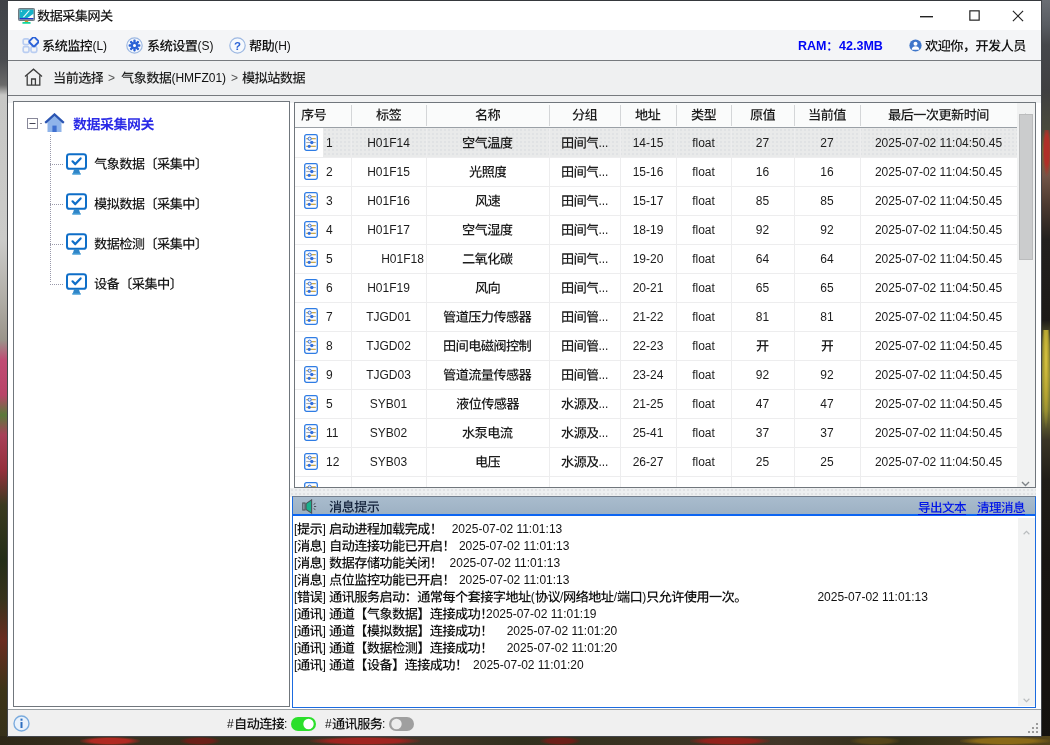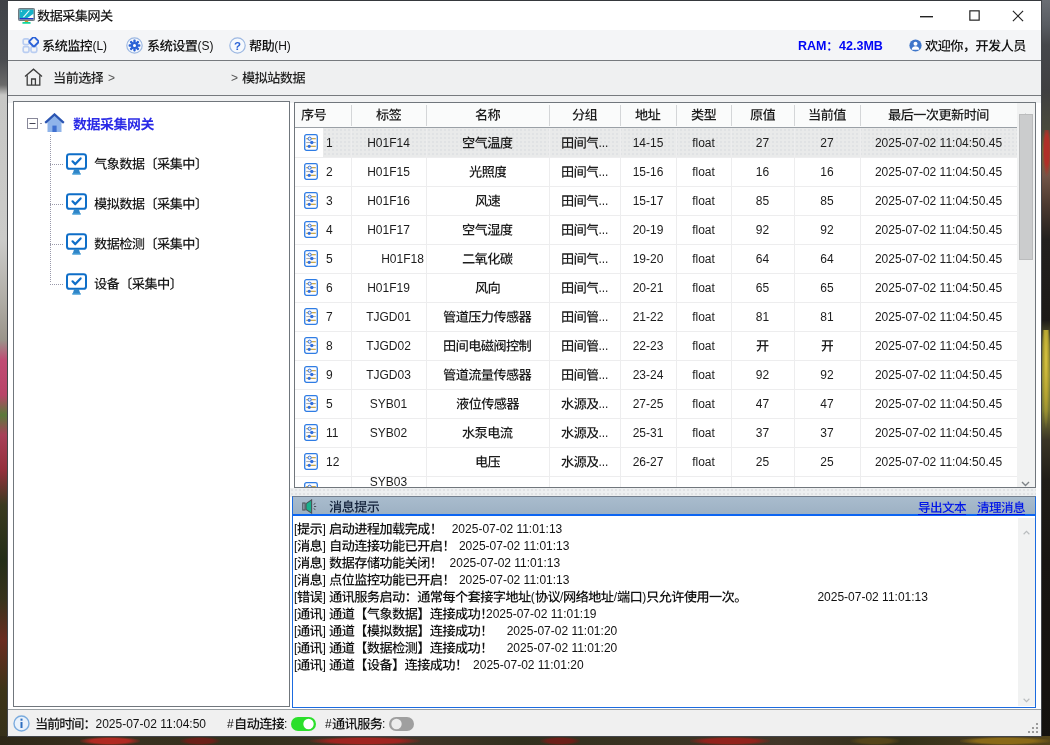--- a/index.html
+++ b/index.html
@@ -311,20 +311,29 @@
 </svg></div>
       <div class="mitem" style="left:45px;height:34px">
         <svg class="t" style="width:50.4px;height:13.2px;" viewBox="0 -88 381.818 100" fill="#222">
           <use href="#r59" x="0"></use>
           <use href="#r22" x="95.5"></use>
           <use href="#r131" x="191"></use>
           <use href="#r64" x="286.5"></use>
         </svg>
       </div>
       <div class="mitem" style="left:100px;height:34px;color:#555">&gt;</div>
+      <div class="mitem" style="left:113px;height:34px">
+        <svg class="t" style="width:50.4px;height:13.2px;" viewBox="0 -88 381.818 100" fill="#222">
+          <use href="#r83" x="0"></use>
+          <use href="#r126" x="95.5"></use>
+          <use href="#r69" x="191"></use>
+          <use href="#r65" x="286.5"></use>
+        </svg>
+        <span>(HMFZ01)</span>
+      </div>
       <div class="mitem" style="left:223px;height:34px;color:#555">&gt;</div>
       <div class="mitem" style="left:234px;height:34px">
         <svg class="t" style="width:63px;height:13.2px;" viewBox="0 -88 477.273 100" fill="#222">
           <use href="#r79" x="0"></use>
           <use href="#r63" x="95.5"></use>
           <use href="#r108" x="191"></use>
           <use href="#r69" x="286.5"></use>
           <use href="#r65" x="382"></use>
         </svg>
       </div>
@@ -628,21 +637,21 @@
         </svg>
       </div>
       <div class="cell" style="left:254px;top:112px;width:71px;height:29px">
         <svg class="t" style="width:37.8px;height:13.2px;" viewBox="0 -88 286.364 100" fill="#1c1c1c">
           <use href="#r99" x="0"></use>
           <use href="#r139" x="95.5"></use>
           <use href="#r83" x="191"></use>
         </svg>
         <span>...</span>
       </div>
-      <div class="cell" style="left:325px;top:112px;width:56px;height:29px">20-19</div>
+      <div class="cell" style="left:325px;top:112px;width:56px;height:29px">18-19</div>
       <div class="cell" style="left:381px;top:112px;width:55px;height:29px">float</div>
       <div class="cell" style="left:436px;top:112px;width:63px;height:29px">92</div>
       <div class="cell" style="left:499px;top:112px;width:66px;height:29px">92</div>
       <div class="cell" style="left:565px;top:112px;width:157px;height:29px">2025-07-02 11:04:50.45</div>
       <div class="abs" style="left:0px;top:170px;width:722px;height:1px;background:#ededee"></div>
       <div class="abs" style="left:9px;top:147px"><svg width="14" height="17" viewBox="0 0 14 17">
 <rect x="0.7" y="0.7" width="12.6" height="15.6" rx="1.8" fill="#fdfdfe" stroke="#2e7ce4" stroke-width="1.3"></rect>
 <g stroke-width="1.1">
             <line x1="2.2" y1="4.7" x2="11.8" y2="4.7" stroke="#c09a30"></line>
 <line x1="2.2" y1="8.5" x2="11.8" y2="8.5" stroke="#aaacae"></line>
@@ -854,21 +863,21 @@
         </svg>
       </div>
       <div class="cell" style="left:254px;top:286px;width:71px;height:29px">
         <svg class="t" style="width:37.8px;height:13.2px;" viewBox="0 -88 286.364 100" fill="#1c1c1c">
           <use href="#r85" x="0"></use>
           <use href="#r94" x="95.5"></use>
           <use href="#r33" x="191"></use>
         </svg>
         <span>...</span>
       </div>
-      <div class="cell" style="left:325px;top:286px;width:56px;height:29px">27-25</div>
+      <div class="cell" style="left:325px;top:286px;width:56px;height:29px">21-25</div>
       <div class="cell" style="left:381px;top:286px;width:55px;height:29px">float</div>
       <div class="cell" style="left:436px;top:286px;width:63px;height:29px">47</div>
       <div class="cell" style="left:499px;top:286px;width:66px;height:29px">47</div>
       <div class="cell" style="left:565px;top:286px;width:157px;height:29px">2025-07-02 11:04:50.45</div>
       <div class="abs" style="left:0px;top:344px;width:722px;height:1px;background:#ededee"></div>
       <div class="abs" style="left:9px;top:321px"><svg width="14" height="17" viewBox="0 0 14 17">
 <rect x="0.7" y="0.7" width="12.6" height="15.6" rx="1.8" fill="#fdfdfe" stroke="#2e7ce4" stroke-width="1.3"></rect>
 <g stroke-width="1.1">
             <line x1="2.2" y1="4.7" x2="11.8" y2="4.7" stroke="#c09a30"></line>
 <line x1="2.2" y1="8.5" x2="11.8" y2="8.5" stroke="#aaacae"></line>
@@ -889,39 +898,39 @@
         </svg>
       </div>
       <div class="cell" style="left:254px;top:315px;width:71px;height:29px">
         <svg class="t" style="width:37.8px;height:13.2px;" viewBox="0 -88 286.364 100" fill="#1c1c1c">
           <use href="#r85" x="0"></use>
           <use href="#r94" x="95.5"></use>
           <use href="#r33" x="191"></use>
         </svg>
         <span>...</span>
       </div>
-      <div class="cell" style="left:325px;top:315px;width:56px;height:29px">25-31</div>
+      <div class="cell" style="left:325px;top:315px;width:56px;height:29px">25-41</div>
       <div class="cell" style="left:381px;top:315px;width:55px;height:29px">float</div>
       <div class="cell" style="left:436px;top:315px;width:63px;height:29px">37</div>
       <div class="cell" style="left:499px;top:315px;width:66px;height:29px">37</div>
       <div class="cell" style="left:565px;top:315px;width:157px;height:29px">2025-07-02 11:04:50.45</div>
       <div class="abs" style="left:0px;top:373px;width:722px;height:1px;background:#ededee"></div>
       <div class="abs" style="left:9px;top:350px"><svg width="14" height="17" viewBox="0 0 14 17">
 <rect x="0.7" y="0.7" width="12.6" height="15.6" rx="1.8" fill="#fdfdfe" stroke="#2e7ce4" stroke-width="1.3"></rect>
 <g stroke-width="1.1">
             <line x1="2.2" y1="4.7" x2="11.8" y2="4.7" stroke="#c09a30"></line>
 <line x1="2.2" y1="8.5" x2="11.8" y2="8.5" stroke="#aaacae"></line>
 <line x1="2.2" y1="12.3" x2="11.8" y2="12.3" stroke="#c09a30"></line>
           </g>
 <circle cx="5.6" cy="4.7" r="1.6" fill="#eef4fb" stroke="#2f6fe0" stroke-width="1"></circle>
 <circle cx="7.8" cy="8.5" r="1.7" fill="#2f6fe0"></circle>
 <circle cx="5.2" cy="12.3" r="1.6" fill="#2f6fe0"></circle>
 </svg></div>
       <div class="cell lft" style="left:31px;top:344px;width:24px;height:29px">12</div>
-      <div class="cell" style="left:56px;top:364px;width:75px;height:29px">SYB03</div>
+      <div class="cell" style="left:56px;top:344px;width:75px;height:29px">SYB03</div>
       <div class="cell" style="left:131px;top:344px;width:123px;height:29px">
         <svg class="t" style="width:25.2px;height:13.2px;" viewBox="0 -88 190.909 100" fill="#1c1c1c">
           <use href="#r100" x="0"></use>
           <use href="#r31" x="95.5"></use>
         </svg>
       </div>
       <div class="cell" style="left:254px;top:344px;width:71px;height:29px">
         <svg class="t" style="width:37.8px;height:13.2px;" viewBox="0 -88 286.364 100" fill="#1c1c1c">
           <use href="#r85" x="0"></use>
           <use href="#r94" x="95.5"></use>
@@ -1239,30 +1248,20 @@
       <div class="abs" style="left:729px;top:193px"><svg width="9" height="8" viewBox="0 0 11 9" fill="none" stroke="#b9bcbe" stroke-width="1.4">
           <path d="M2 3 L5.5 6.5 L9 3"></path>
         </svg></div>
     </div>
     <div class="abs" style="left:0;top:708px;width:1033px;height:27px;background:#f0f0f0;border-top:1px solid #9aa0a4;">
       <div class="abs" style="left:5px;top:5px"><svg width="17" height="17" viewBox="0 0 17 17">
 <circle cx="8.5" cy="8.5" r="7.5" fill="#eaf2fb" stroke="#7aabde" stroke-width="1.4"></circle>
 <rect x="7.5" y="7" width="2" height="6" fill="#2e6fc0"></rect>
           <rect x="7.5" y="3.6" width="2" height="2.1" fill="#2e6fc0"></rect>
 </svg></div>
-      <div class="mitem" style="left:27px;height:27px">
-        <svg class="t" style="width:60.5px;height:13.2px;" viewBox="0 -88 458.333 100" fill="#111">
-          <use href="#r59" x="0"></use>
-          <use href="#r22" x="91.7"></use>
-          <use href="#r72" x="183.4"></use>
-          <use href="#r139" x="275.1"></use>
-          <use href="#r145" x="366.8"></use>
-        </svg>
-        <span>2025-07-02 11:04:50</span>
-      </div>
       <div class="mitem" style="left:219px;height:27px">
         <span>#</span>
         <svg class="t" style="width:50.4px;height:13.2px;" viewBox="0 -88 381.818 100" fill="#111">
           <use href="#r120" x="0"></use>
           <use href="#r27" x="95.5"></use>
           <use href="#r130" x="191"></use>
           <use href="#r66" x="286.5"></use>
         </svg>
         <span>:&nbsp;</span>
         <svg width="25" height="14" viewBox="0 0 25 14">

